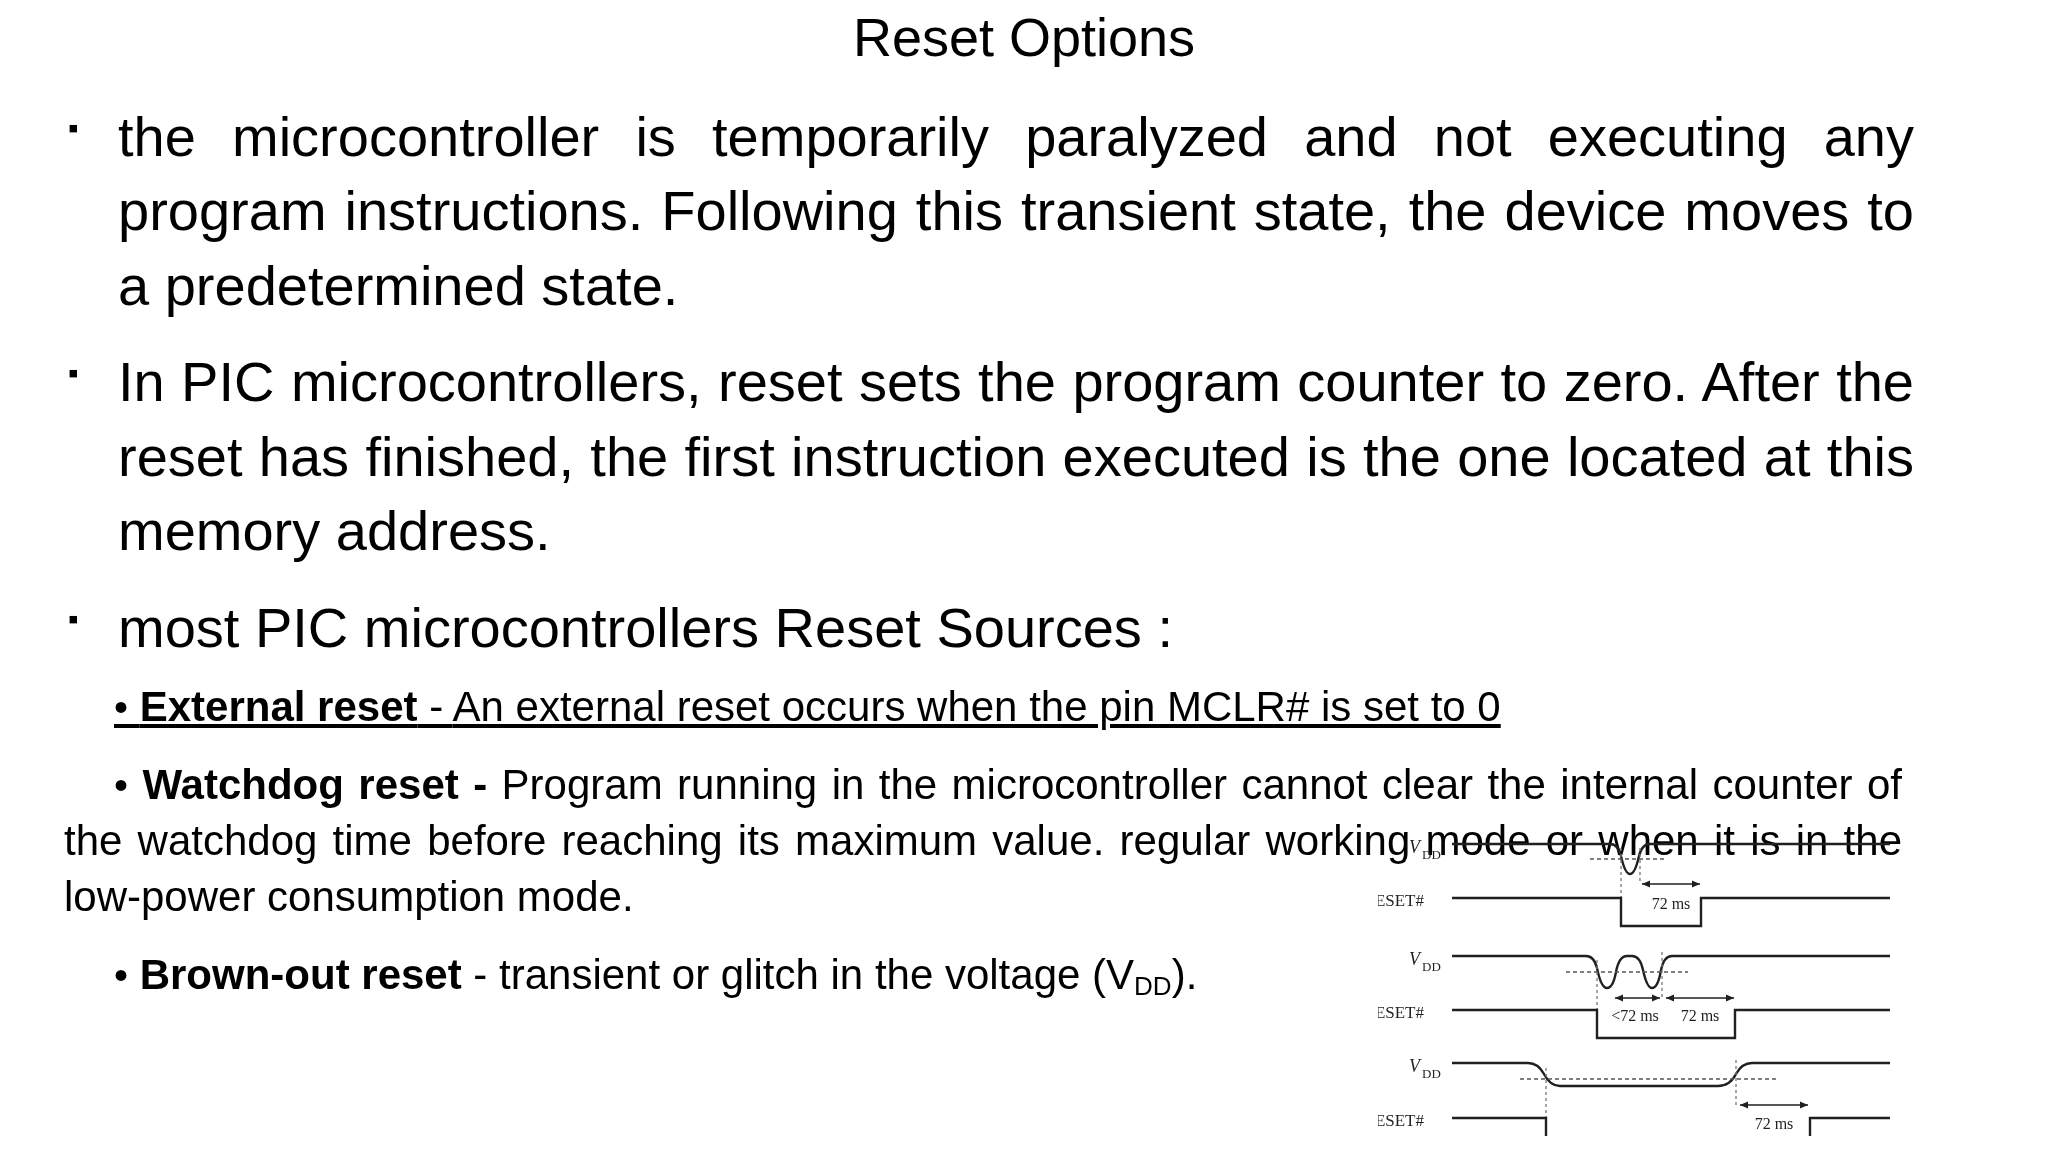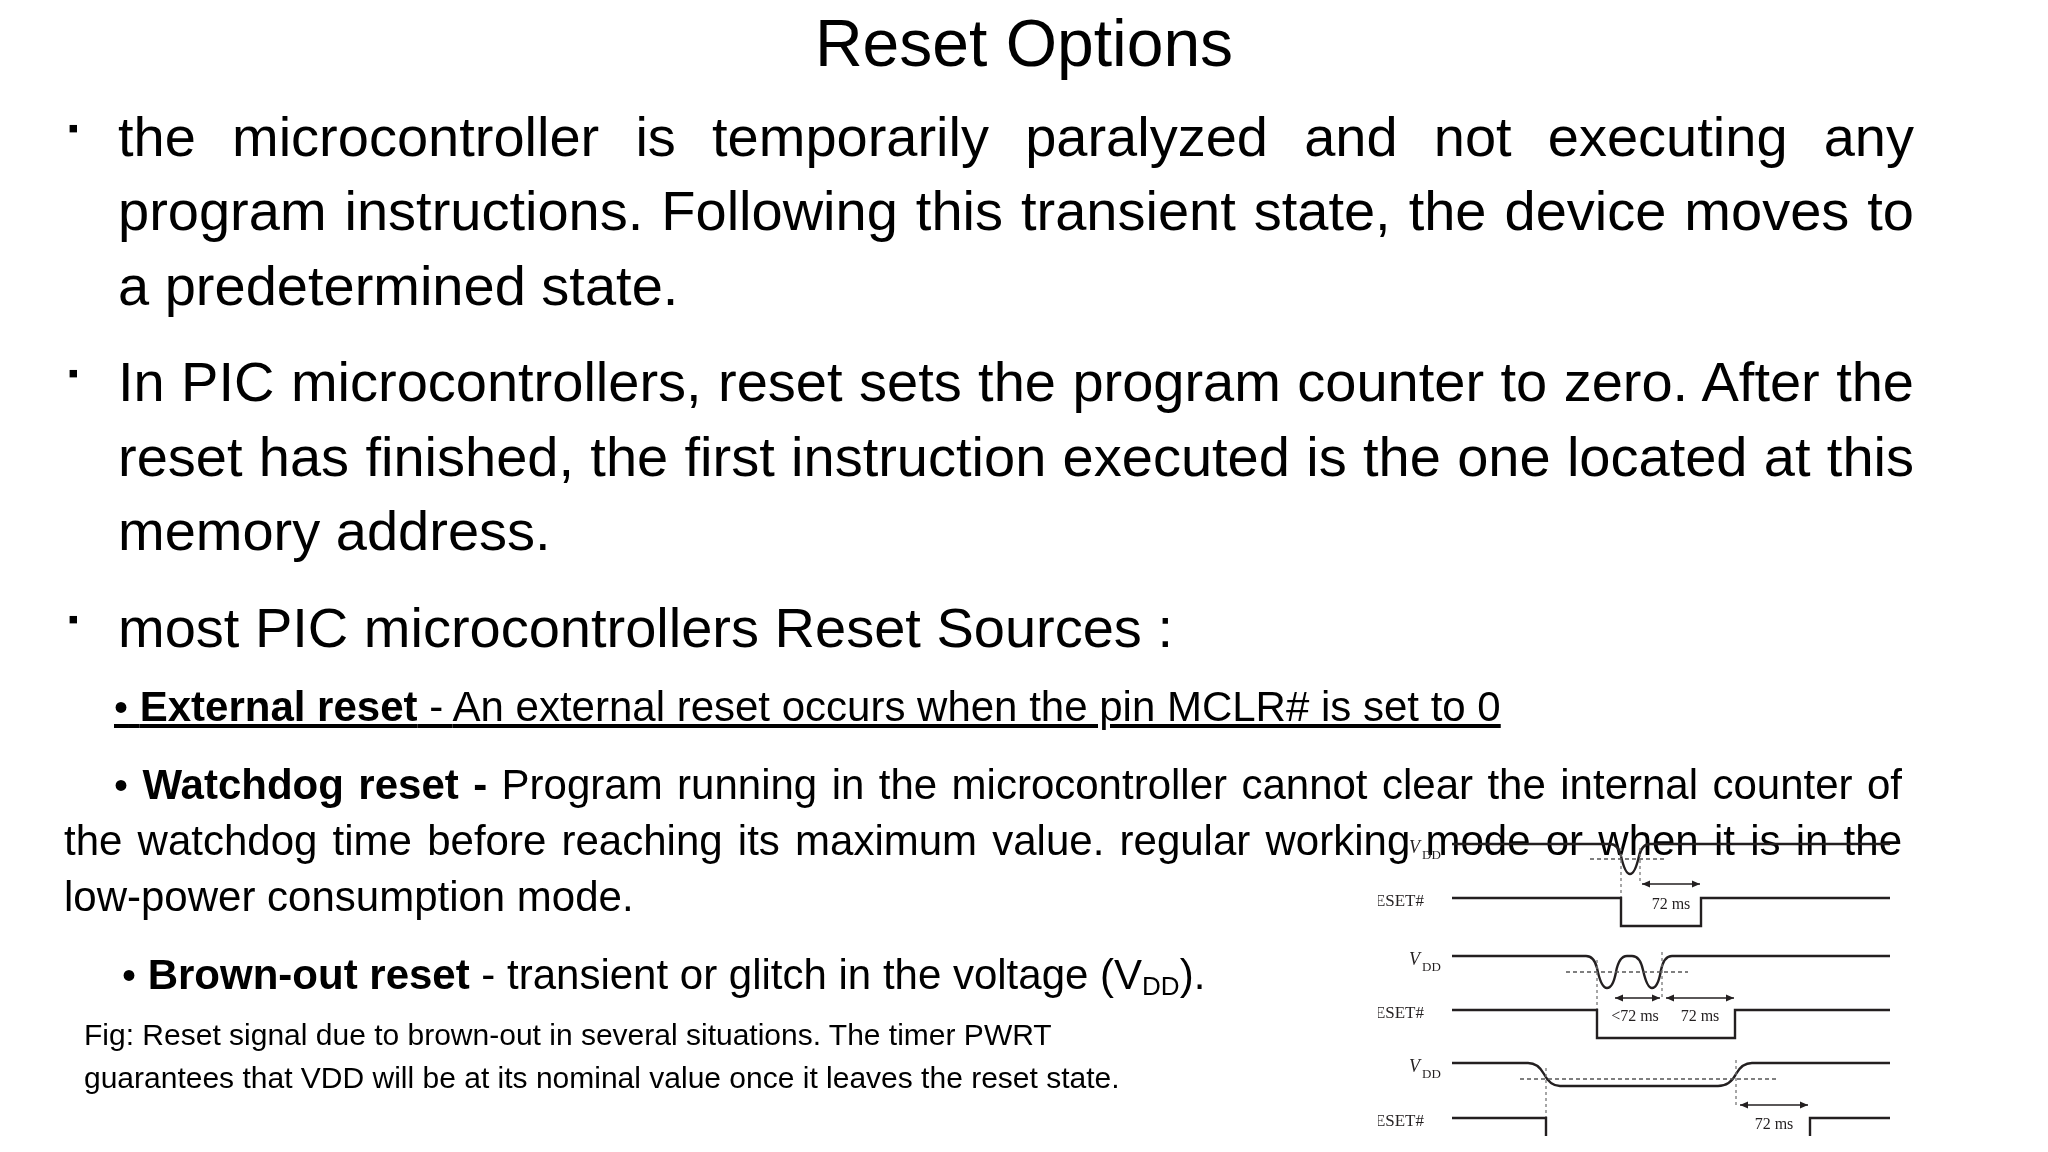--- a/index.html
+++ b/index.html
@@ -22,21 +22,21 @@
     background: #ffffff;
   }
 
   
   .slide-title {
     position: absolute;
     top: 8px;
     left: 0;
     width: 2048px;
     text-align: center;
-    font-size: 66px;
+    font-size: 54px;
     line-height: 1.08;
     font-weight: 400;
     letter-spacing: 0px;
     color: #000;
   }
 
   
   .body-area {
     position: absolute;
     top: 100px;
@@ -138,31 +138,27 @@
       <span class="lead-indent"></span><span class="dot">•</span>
       <b>External reset</b><span> - </span><span>An external reset occurs when the pin MCLR# is set to 0</span>
     </p>
 
 
     <p class="sub-para" style="margin:0 12px 22px 0;">
       <span class="lead-indent"></span><span class="dot">•</span>
       <b>Watchdog reset -</b><span> </span><span>Program running in the microcontroller cannot clear the internal counter of the watchdog time before reaching its maximum value. regular working mode or when it is in the low-power consumption mode.</span>
     </p>
 
-    <p class="sub-para no-justify" style="margin:8px;">
+    <p class="sub-para no-justify" style="margin:0;">
       <span class="lead-indent"></span><span class="dot">•</span>
       <b>Brown-out reset</b><span> - </span><span>transient or glitch in the voltage (V</span><sub>DD</sub><span>).</span>
     </p>
 
   </div>
 
-  <div class="fig-caption">
-    <div>Fig: Reset signal due to brown-out in several situations. The timer PWRT</div>
-    <div>guarantees that VDD will be at its nominal value once it leaves the reset state.</div>
-  </div>
 
   <div class="timing-figure">
     <svg width="600" height="310" viewBox="0 0 600 310" xmlns="http://www.w3.org/2000/svg">
 
       <g>
 
         <text x="42" y="27" font-family="'Liberation Serif', serif" font-size="18" font-style="italic" text-anchor="end" fill="#231f20">V</text>
         <text x="44" y="33" font-family="'Liberation Serif', serif" font-size="13" fill="#231f20">DD</text>
 
         <text x="46" y="80" font-family="'Liberation Serif', serif" font-size="17" text-anchor="end" fill="#231f20">RESET#</text>

